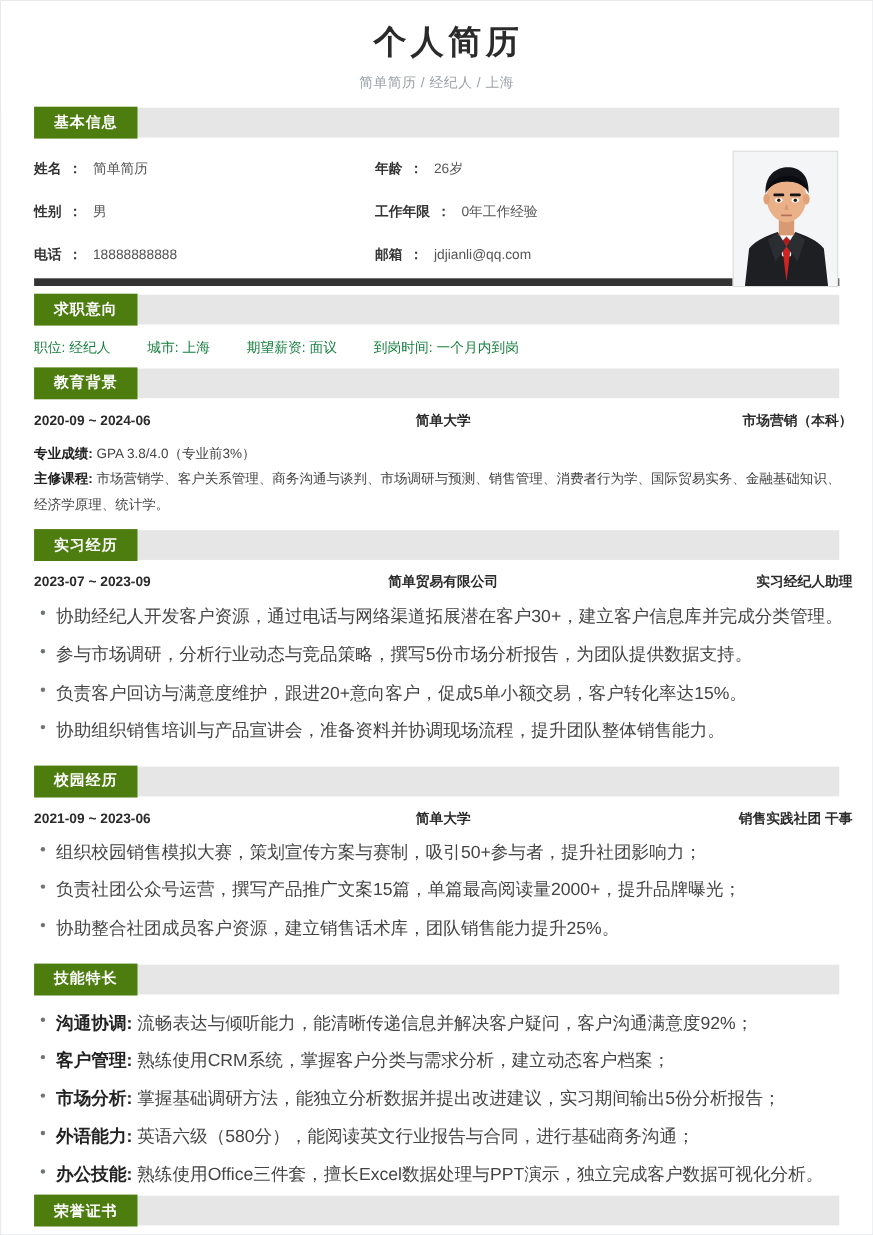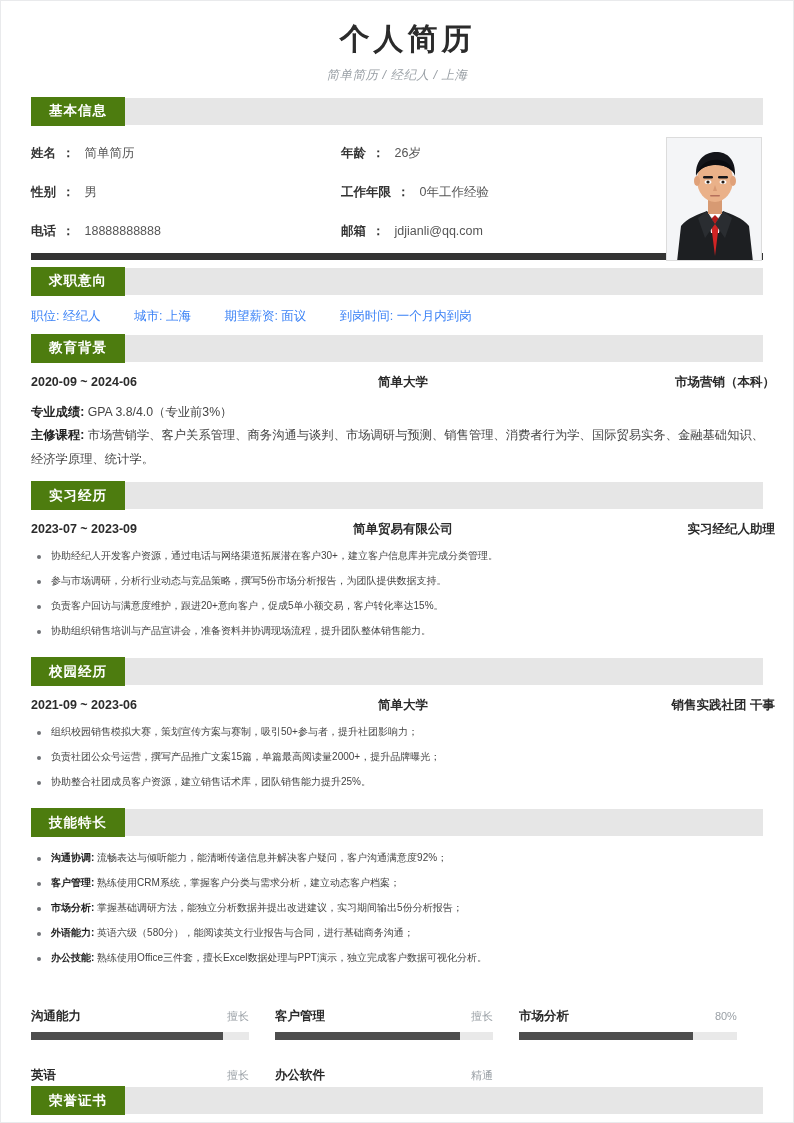--- a/index.html
+++ b/index.html
@@ -17,21 +17,21 @@
     overflow: hidden;
   }
 
   
   .header { padding: 18px 0 14px; text-align: center; background: #fff; }
   .resume-title {
     font-size: 30px; font-weight: 700; color: #2b2b2b;
     letter-spacing: 4px; line-height: 1.35; padding-left: 21px;
   }
   .resume-subtitle {
-    font-size: 12.5px; color: #9aa0a6; margin-top: 7px; letter-spacing: .5px; font-style: italic;
+    font-size: 12.5px; color: #9aa0a6; margin-top: 7px; letter-spacing: .5px;
   }
 
   
   .sec-bar {
     position: relative; height: 27px; background: #e6e6e6;
     margin: 0 30px;
   }
   .sec-bar .tag {
     position: absolute; left: 0; top: -1px;
     height: 29px; min-width: 94px; padding: 0 16px;
@@ -51,38 +51,38 @@
   .kv .v { color: #555; }
 
   .photo {
     position: absolute; right: 31px; top: 12px;
     width: 96px; height: 124px;
     border: 1px solid #dcdcdc; background: #f3f4f6; overflow: hidden;
   }
 
   
   .block { padding: 12px 18px 10px 30px; }
-  .oneline { font-size: 12.5px; color: #3b82f6; padding: 13px 19px 10px 30px; }
+  .oneline { font-size: 12.5px; color: #15803d; padding: 13px 19px 10px 30px; }
   .oneline span { margin-right: 30px; white-space: nowrap; }
 
   .row3 {
     display: flex; align-items: baseline; font-size: 12.5px;
     font-weight: 700; color: #2b2b2b; margin-bottom: 10px;
   }
   .row3 .c1 { width: 33%; text-align: left; }
   .row3 .c2 { width: 34%; text-align: center; }
   .row3 .c3 { width: 33%; text-align: right; }
 
   .detail { font-size: 12.3px; color: #444; line-height: 1.95; }
   .detail b { color: #222; font-weight: 700; }
 
   ul.bullets { list-style: none; margin: 2px 0 0 0; }
   ul.bullets li {
     position: relative; padding-left: 20px; margin-bottom: 9px;
-    font-size: 10px; color: #444; line-height: 1.6;
+    font-size: 16px; color: #444; line-height: 1.6;
   }
   ul.bullets li:before {
     content: ""; position: absolute; left: 6px; top: 7px;
     width: 4px; height: 4px; border-radius: 50%; background: #6f7276;
   }
   ul.bullets li b { color: #222; font-weight: 700; }
 
   
   .bars { padding: 10px 30px 0 30px; display: flex; flex-wrap: wrap; }
   .bar-cell { width: 33.33%; padding-right: 26px; margin-bottom: 14px; margin-top: 13px; }

